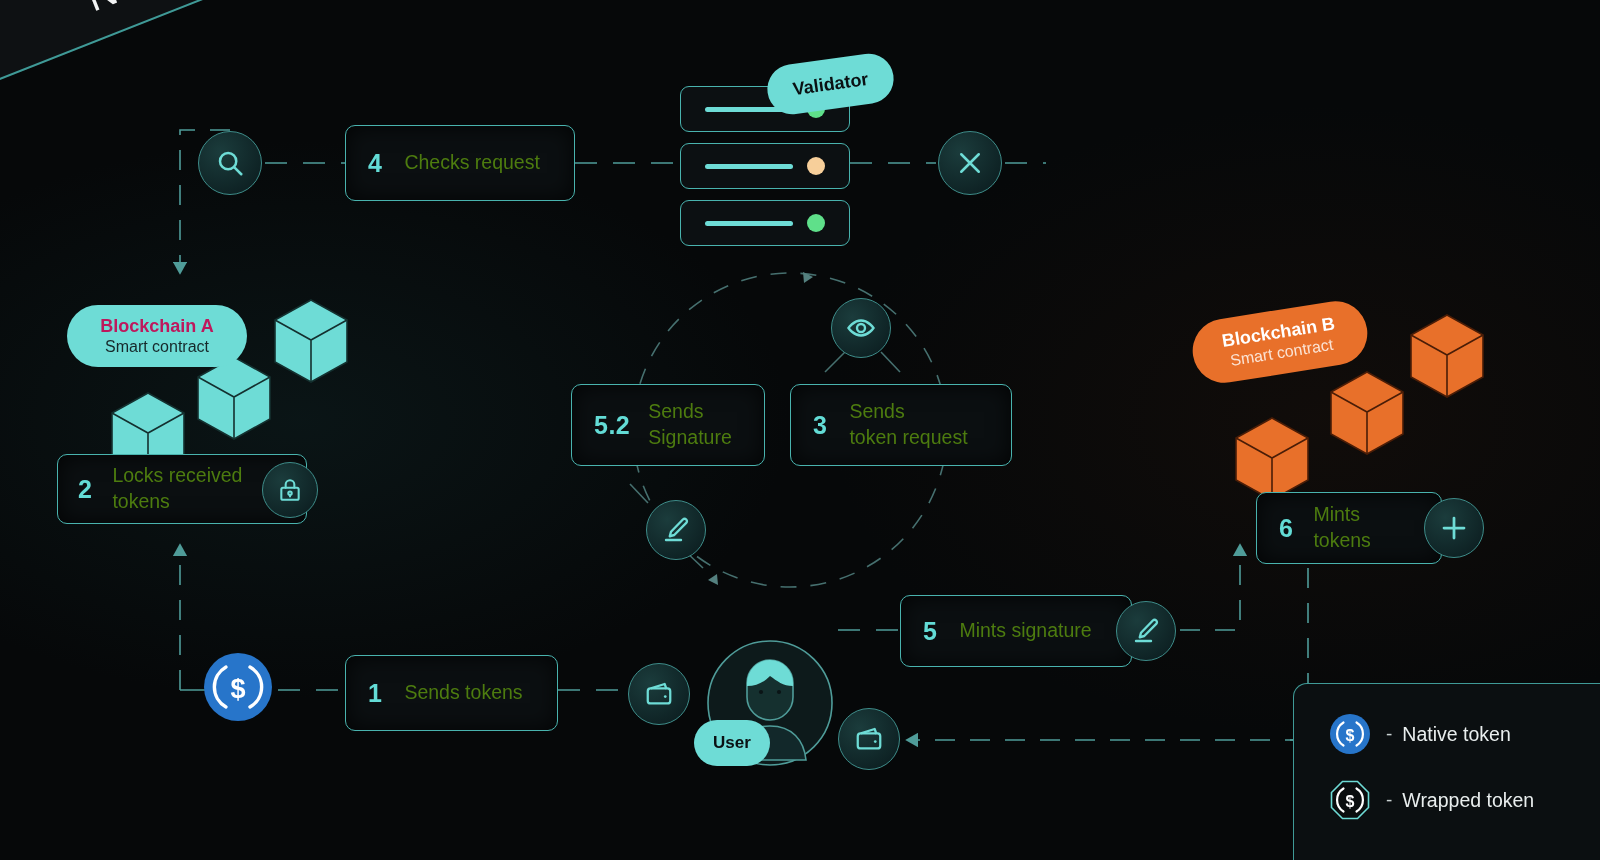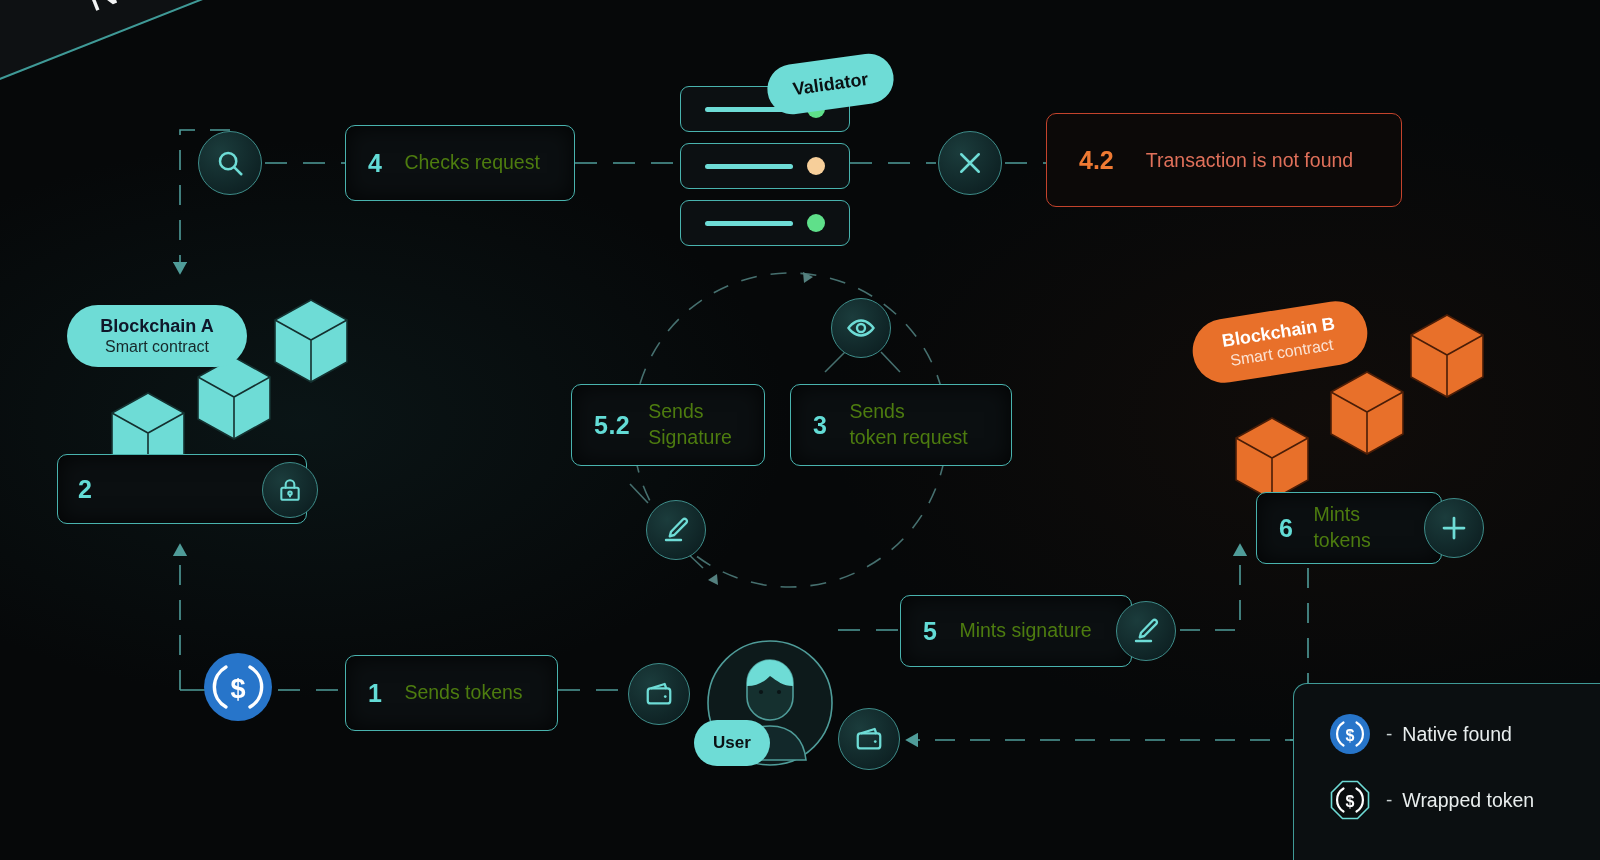--- a/index.html
+++ b/index.html
@@ -37,21 +37,21 @@
   
   .icirc{border-radius:50%;background:radial-gradient(circle at 35% 32%, #1b3c3c, #0e2224 75%);
     border:1.4px solid #3e8d8a;display:flex;align-items:center;justify-content:center;box-sizing:border-box;}
 
   
   .pill{border-radius:100px;display:flex;flex-direction:column;align-items:center;justify-content:center;
     box-sizing:border-box;}
   .pill .t1{font-weight:700;font-size:18px;}
   .pill .t2{font-size:16px;margin-top:1px;}
   .pill.teal{background:#6edcd6;}
-  .pill.teal .t1{color:#0f172a;}
+  .pill.teal .t1{color:#be185d;}
   .pill.teal .t2{color:#16282a;}
   .pill.orange{background:#e8702a;}
   .pill.orange .t1{color:#fff;}
   .pill.orange .t2{color:#fbe3d4;}
 
   
   .srow{box-sizing:border-box;background:#0c1012;border:1.6px solid #49b3ae;border-radius:9px;
     display:flex;align-items:center;justify-content:space-between;padding:0 24px;}
   .sbar{height:5px;width:88px;border-radius:4px;background:#6edcd6;}
   .sdot{width:18px;height:18px;border-radius:50%;}
@@ -165,24 +165,20 @@
   <div class="abs" id="validator-pill" style="left:767px;top:59px;width:127px;height:50px;">
     <span>Validator</span>
   </div>
 
   <div class="abs icirc" style="left:938px;top:131px;width:64px;height:64px;">
     <svg width="30" height="30" viewBox="0 0 24 24" fill="none" stroke="#6edcd6" stroke-width="2" stroke-linecap="round">
       <path d="M5 5 L19 19 M19 5 L5 19"></path>
     </svg>
   </div>
 
-  <div class="abs" id="err-card" style="left:1046px;top:113px;width:356px;height:94px;padding:0 32px;gap:32px;">
-    <span id="err-num">4.2</span>
-    <span id="err-txt">Transaction is not found</span>
-  </div>
 
   <svg class="abs" style="left:95px;top:295px;" width="270" height="190">
     <g stroke="#14302f" stroke-width="1.6" fill="#6edcd6">
       <g transform="translate(180,5)">
         <path d="M36,0 L72,20 L72,62 L36,82 L0,62 L0,20 z"></path>
         <path d="M0,20 L36,40 L72,20 M36,40 L36,82" fill="none"></path>
       </g>
       <g transform="translate(103,62)">
         <path d="M36,0 L72,20 L72,62 L36,82 L0,62 L0,20 z"></path>
         <path d="M0,20 L36,40 L72,20 M36,40 L36,82" fill="none"></path>
@@ -194,20 +190,24 @@
     </g>
   </svg>
 
   <div class="abs pill teal" style="left:67px;top:305px;width:180px;height:62px;">
     <span class="t1">Blockchain A</span>
     <span class="t2">Smart contract</span>
   </div>
 
   <div class="abs card" style="left:57px;top:454px;width:250px;height:70px;padding:0 20px;gap:20px;">
     <span class="num">2</span>
+    <span class="lbl">
+      <span>Locks received</span><br>
+      <span>tokens</span>
+    </span>
   </div>
   <div class="abs icirc" style="left:262px;top:462px;width:56px;height:56px;">
     <svg width="26" height="26" viewBox="0 0 24 24" fill="none" stroke="#6edcd6" stroke-width="1.9" stroke-linecap="round">
       <rect x="4" y="10" width="16" height="11" rx="1.5"></rect>
       <path d="M8 10 V7 a4 4 0 0 1 8 0 v3"></path>
       <circle cx="12" cy="15" r="1.6"></circle>
         <path d="M12 16.5 V18"></path>
     </svg>
   </div>
 
@@ -331,21 +331,21 @@
     <div class="lrow" style="margin-bottom:26px;">
       <svg width="40" height="40">
         <circle cx="20" cy="20" r="20" fill="#2775ca"></circle>
         <g fill="none" stroke="#fff" stroke-width="2.2" stroke-linecap="round">
           <path d="M13.5 8.5 a13.5 13.5 0 0 0 0 23"></path>
           <path d="M26.5 8.5 a13.5 13.5 0 0 1 0 23"></path>
         </g>
         <text x="20" y="26.5" font-size="16" font-weight="700" fill="#fff" text-anchor="middle" font-family="Liberation Sans, sans-serif">$</text>
       </svg>
       <span class="dash">-</span>
-      <span class="ltxt">Native found</span>
+      <span class="ltxt">Native token</span>
     </div>
     <div class="lrow">
       <svg width="40" height="40">
         <polygon points="12.5,1.5 27.5,1.5 38.5,12.5 38.5,27.5 27.5,38.5 12.5,38.5 1.5,27.5 1.5,12.5" fill="#0a0d0e" stroke="#6edcd6" stroke-width="1.6"></polygon>
         <g fill="none" stroke="#fff" stroke-width="2.2" stroke-linecap="round">
           <path d="M13.5 8.5 a13.5 13.5 0 0 0 0 23"></path>
           <path d="M26.5 8.5 a13.5 13.5 0 0 1 0 23"></path>
         </g>
         <text x="20" y="26.5" font-size="16" font-weight="700" fill="#fff" text-anchor="middle" font-family="Liberation Sans, sans-serif">$</text>
       </svg>

